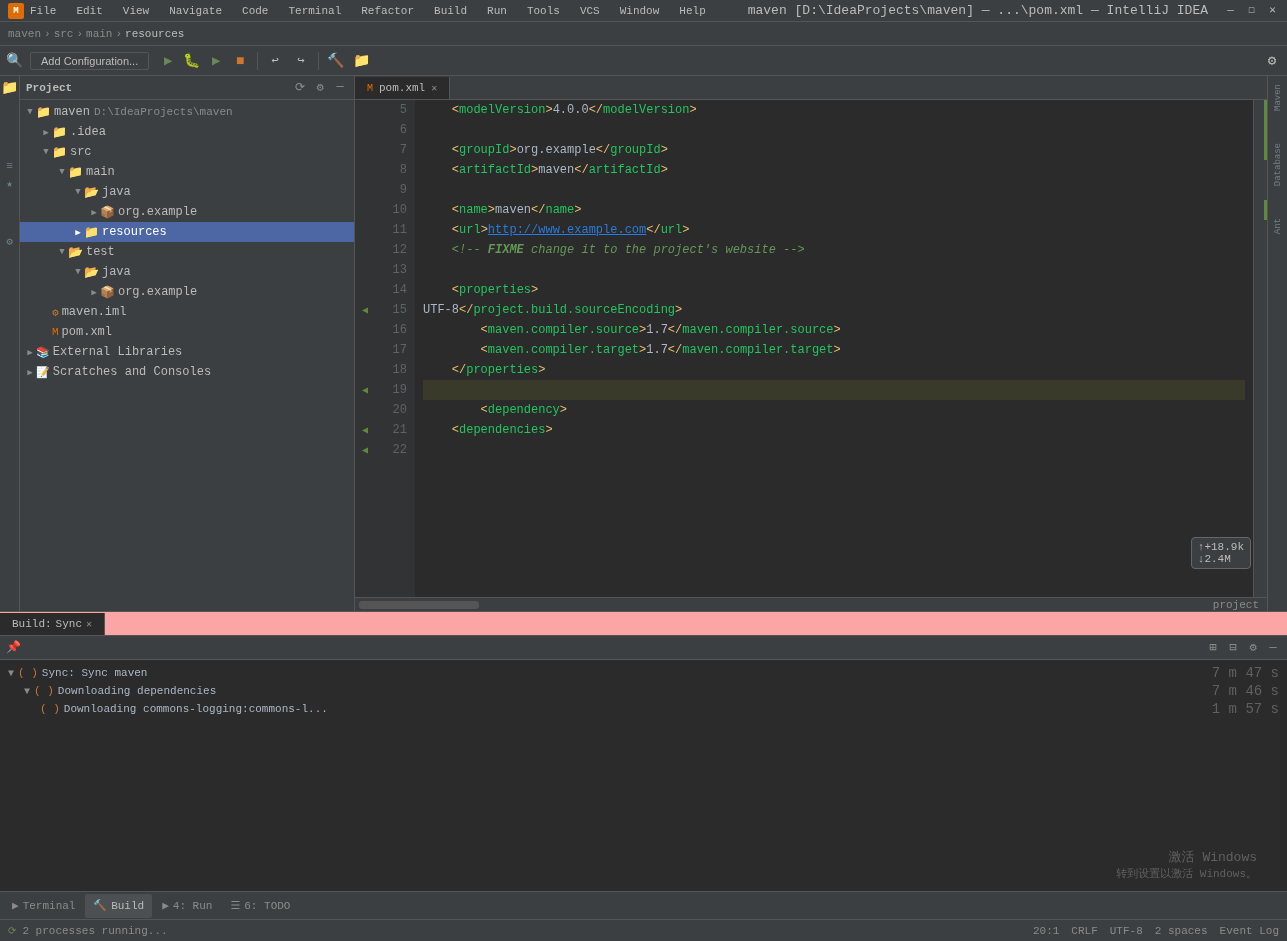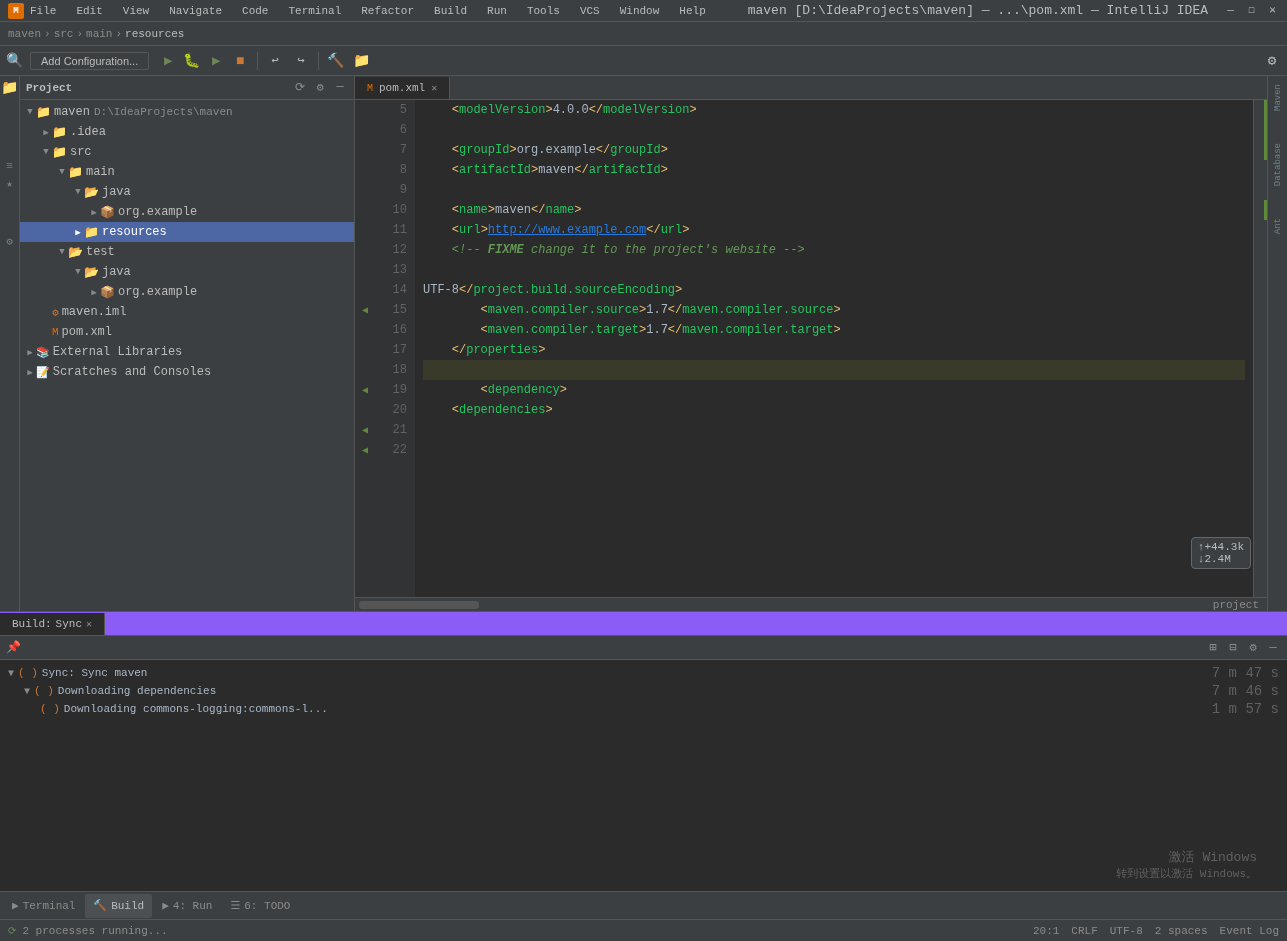--- a/index.html
+++ b/index.html
@@ -72,21 +72,21 @@
     
     .xml-tag { color: #e8bf6a; }
     .xml-tag-name { color: #22c55e; }
     .xml-text { color: #a9b7c6; }
     .xml-comment { color: #629755; font-style: italic; }
     .xml-comment-keyword { color: #629755; font-weight: bold; font-style: italic; }
     .xml-url { color: #287bde; text-decoration: underline; }
 
     
     .bottom-panel { height: 280px; background: #3c3f41; display: flex; flex-direction: column; border-top: 1px solid #555; flex-shrink: 0; }
-    .bottom-tabs { height: 24px; display: flex; align-items: flex-end; background: #8b5cf6; border-bottom: 1px solid #555; flex-shrink: 0; }
+    .bottom-tabs { height: 24px; display: flex; align-items: flex-end; background: #fca5a5; border-bottom: 1px solid #555; flex-shrink: 0; }
     .bottom-tab { height: 22px; padding: 0 12px; font-size: 11px; cursor: pointer; display: flex; align-items: center; gap: 4px; color: #8a8a8a; border-right: 1px solid #555; }
     .bottom-tab.active { background: #2b2b2b; color: #bbbbbb; }
     .bottom-tab-close { font-size: 10px; color: #8a8a8a; cursor: pointer; }
     .bottom-panel-header { height: 24px; display: flex; align-items: center; padding: 0 6px; background: #3c3f41; border-bottom: 1px solid #555; font-size: 11px; color: #8a8a8a; flex-shrink: 0; gap: 6px; }
     .bottom-panel-icons { margin-left: auto; display: flex; gap: 4px; }
     .bottom-icon { width: 16px; height: 16px; font-size: 12px; color: #8a8a8a; text-align: center; cursor: pointer; display: flex; align-items: center; justify-content: center; }
 
     .build-content { flex: 1; overflow: auto; background: #2b2b2b; padding: 4px 8px; }
     .build-line { height: 18px; display: flex; align-items: center; font-size: 11px; color: #a9b7c6; }
     .build-line .time { color: #606060; margin-left: auto; font-size: 14px; }
@@ -360,20 +360,23 @@
         <div class="code-line">
           <span class="xml-tag">    &lt;<span class="xml-tag-name">url</span>&gt;</span><span class="xml-url">http://www.example.com</span><span class="xml-tag">&lt;/<span class="xml-tag-name">url</span>&gt;</span>
         </div>
 
         <div class="code-line">
           <span class="xml-comment">    &lt;!-- <span class="xml-comment-keyword">FIXME</span> change it to the project's website --&gt;</span>
         </div>
 
         <div class="code-line">&nbsp;</div>
 
+        <div class="code-line">
+          <span class="xml-tag">    &lt;<span class="xml-tag-name">properties</span>&gt;</span>
+        </div>
 
         <div class="code-line">
           <span class="xml-text">UTF-8</span><span class="xml-tag">&lt;/<span class="xml-tag-name">project.build.sourceEncoding</span>&gt;</span>
         </div>
 
         <div class="code-line">
           <span class="xml-tag">        &lt;<span class="xml-tag-name">maven.compiler.source</span>&gt;</span><span class="xml-text">1.7</span><span class="xml-tag">&lt;/<span class="xml-tag-name">maven.compiler.source</span>&gt;</span>
         </div>
 
         <div class="code-line">
@@ -396,21 +399,21 @@
       </div>
 
       <div style="width:14px; background:#3c3f41; border-left:1px solid #555; position:relative; flex-shrink:0;">
         <div style="position:absolute; top:0; right:0; width:3px; height:60px; background:#5f8a3c;"></div>
         <div style="position:absolute; top:100px; right:0; width:3px; height:20px; background:#5f8a3c;"></div>
       </div>
     </div>
 
     <div style="position:relative;">
       <div style="position:absolute; right:16px; top:-60px; background:#3c3f41; border:1px solid #666; border-radius:4px; padding:3px 6px; font-size:11px; z-index:10;">
-        <div style="color:#bbbbbb;">↑<span>+44.3k</span></div>
+        <div style="color:#bbbbbb;">↑<span>+18.9k</span></div>
         <div style="color:#bbbbbb;">↓<span>2.4M</span></div>
       </div>
     </div>
 
     <div style="height:14px; background:#3c3f41; display:flex; align-items:center; border-top:1px solid #555; flex-shrink:0;">
       <div style="flex:1; height:8px; background:#3c3f41; margin:0 4px; position:relative;">
         <div style="position:absolute; left:0; width:120px; height:8px; background:#555; border-radius:3px;"></div>
       </div>
       <span style="font-size:11px; color:#8a8a8a; padding:0 8px;">project</span>
     </div>

